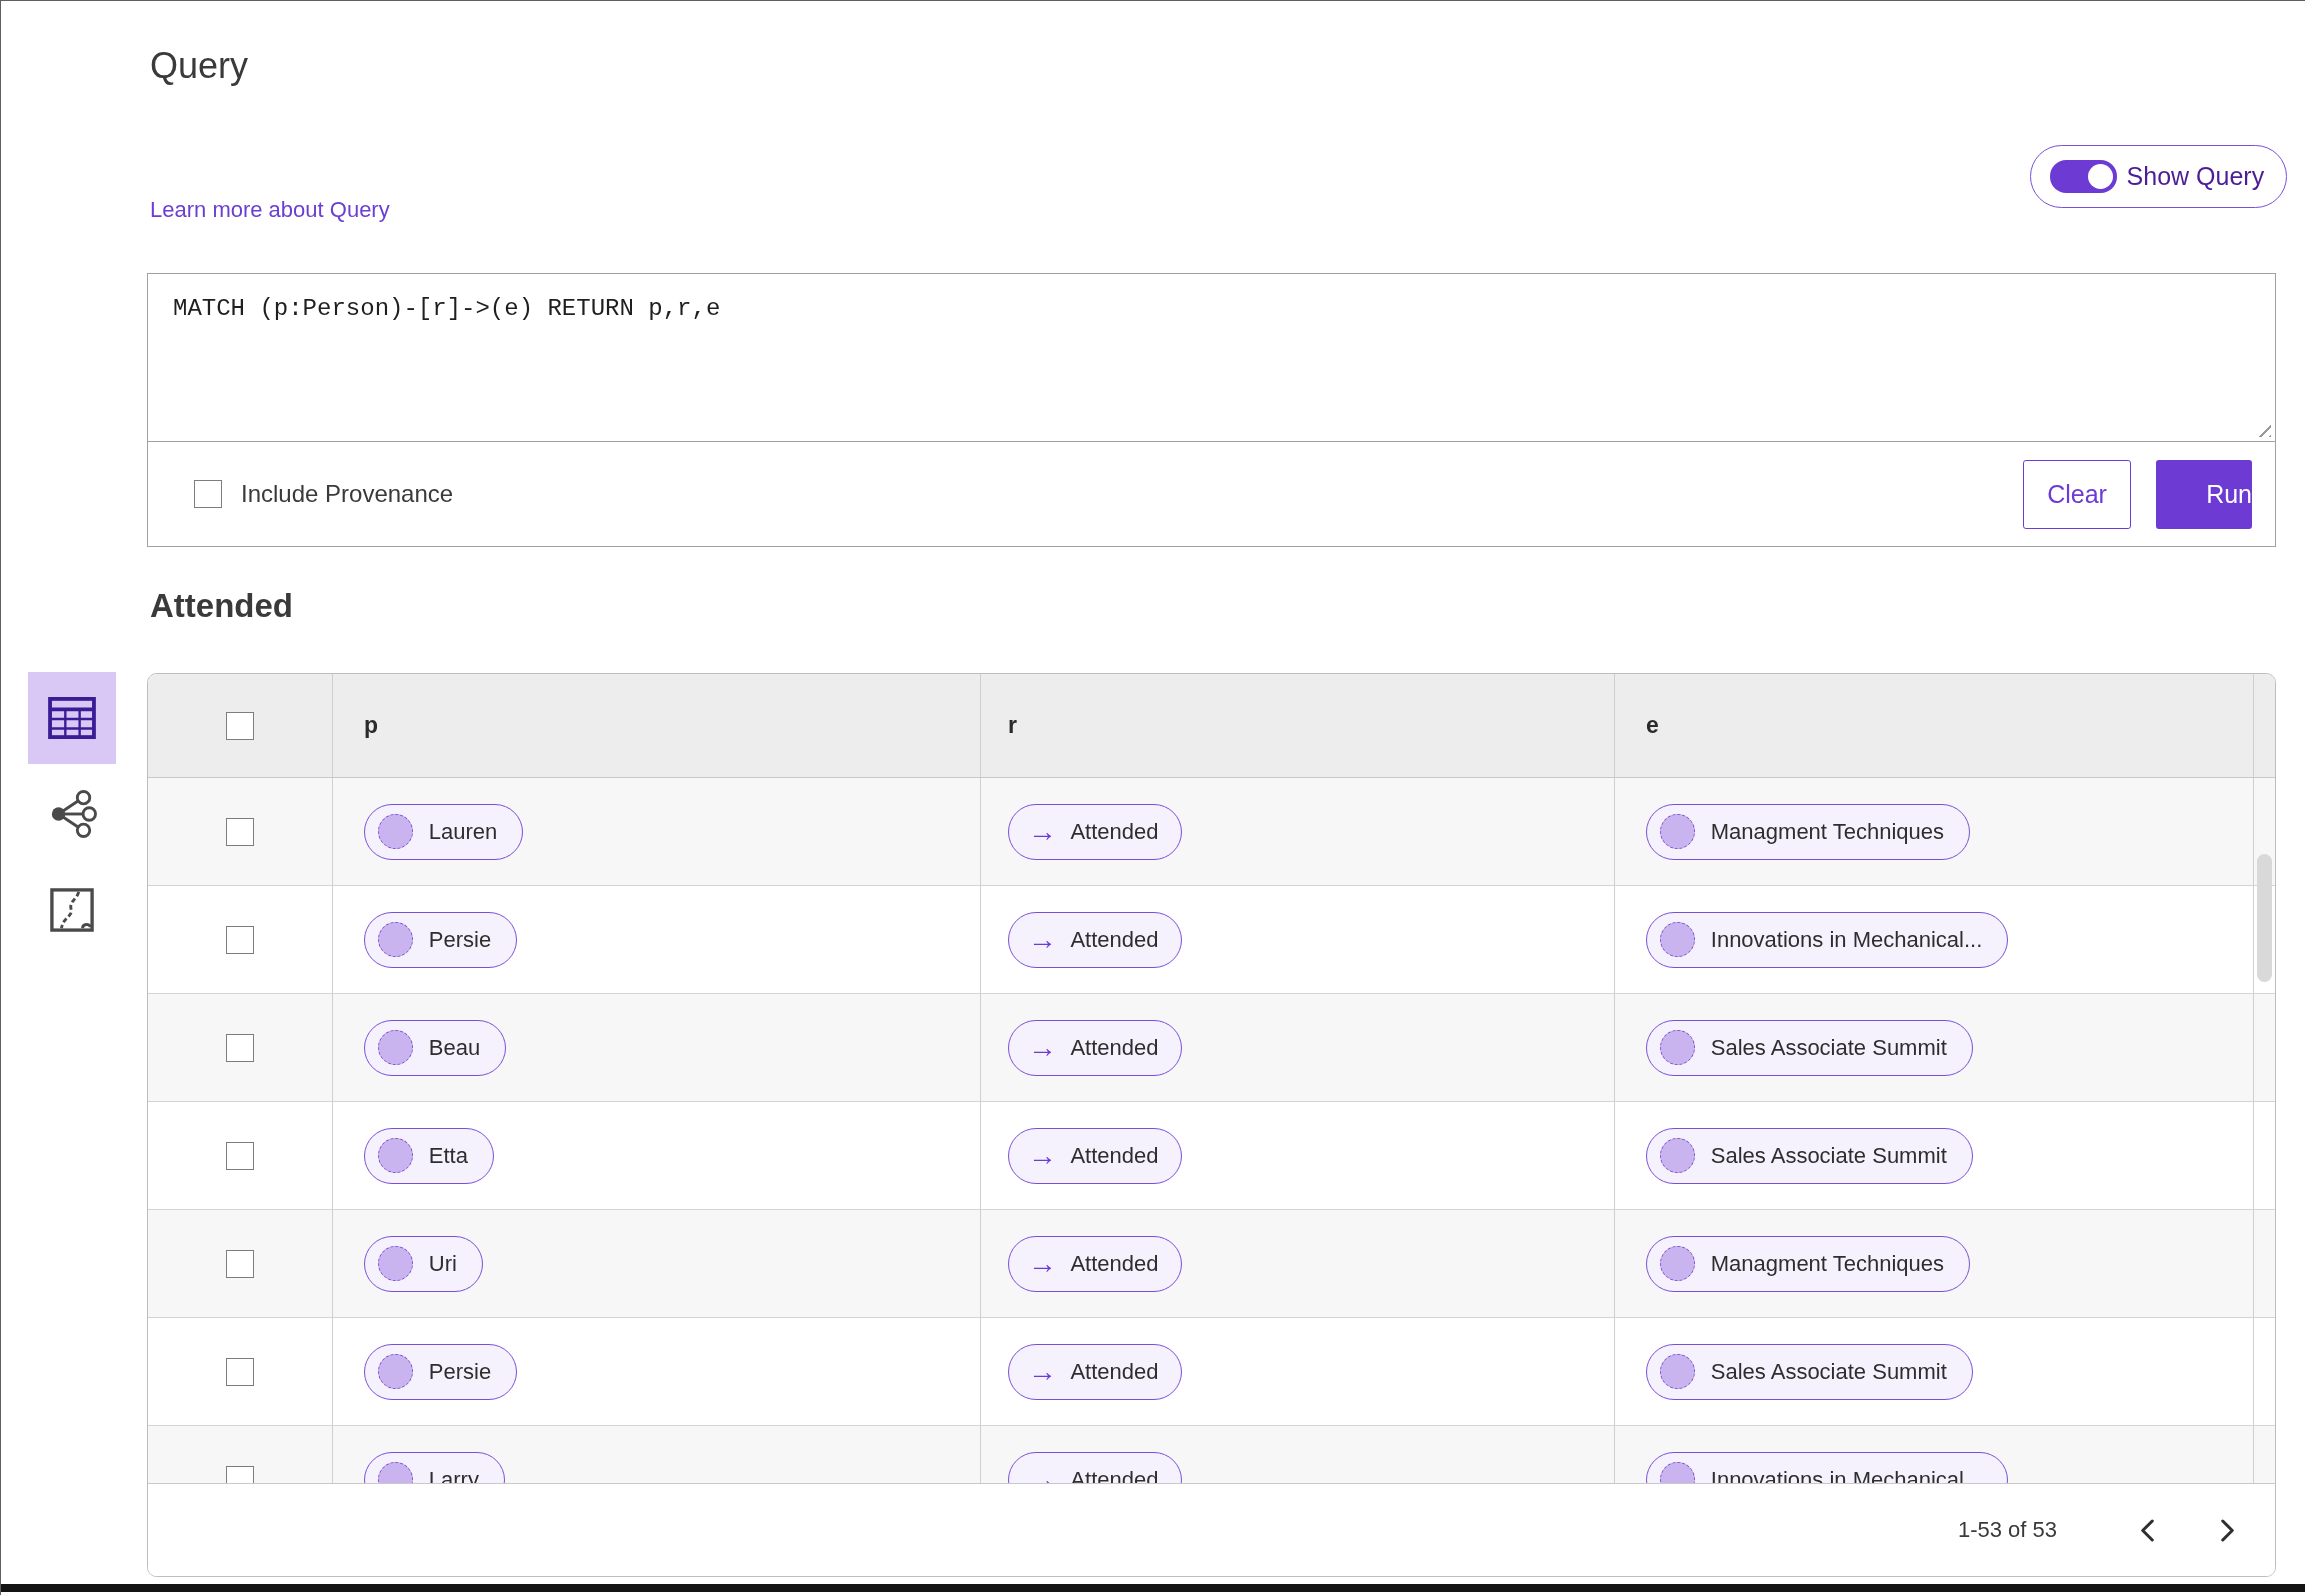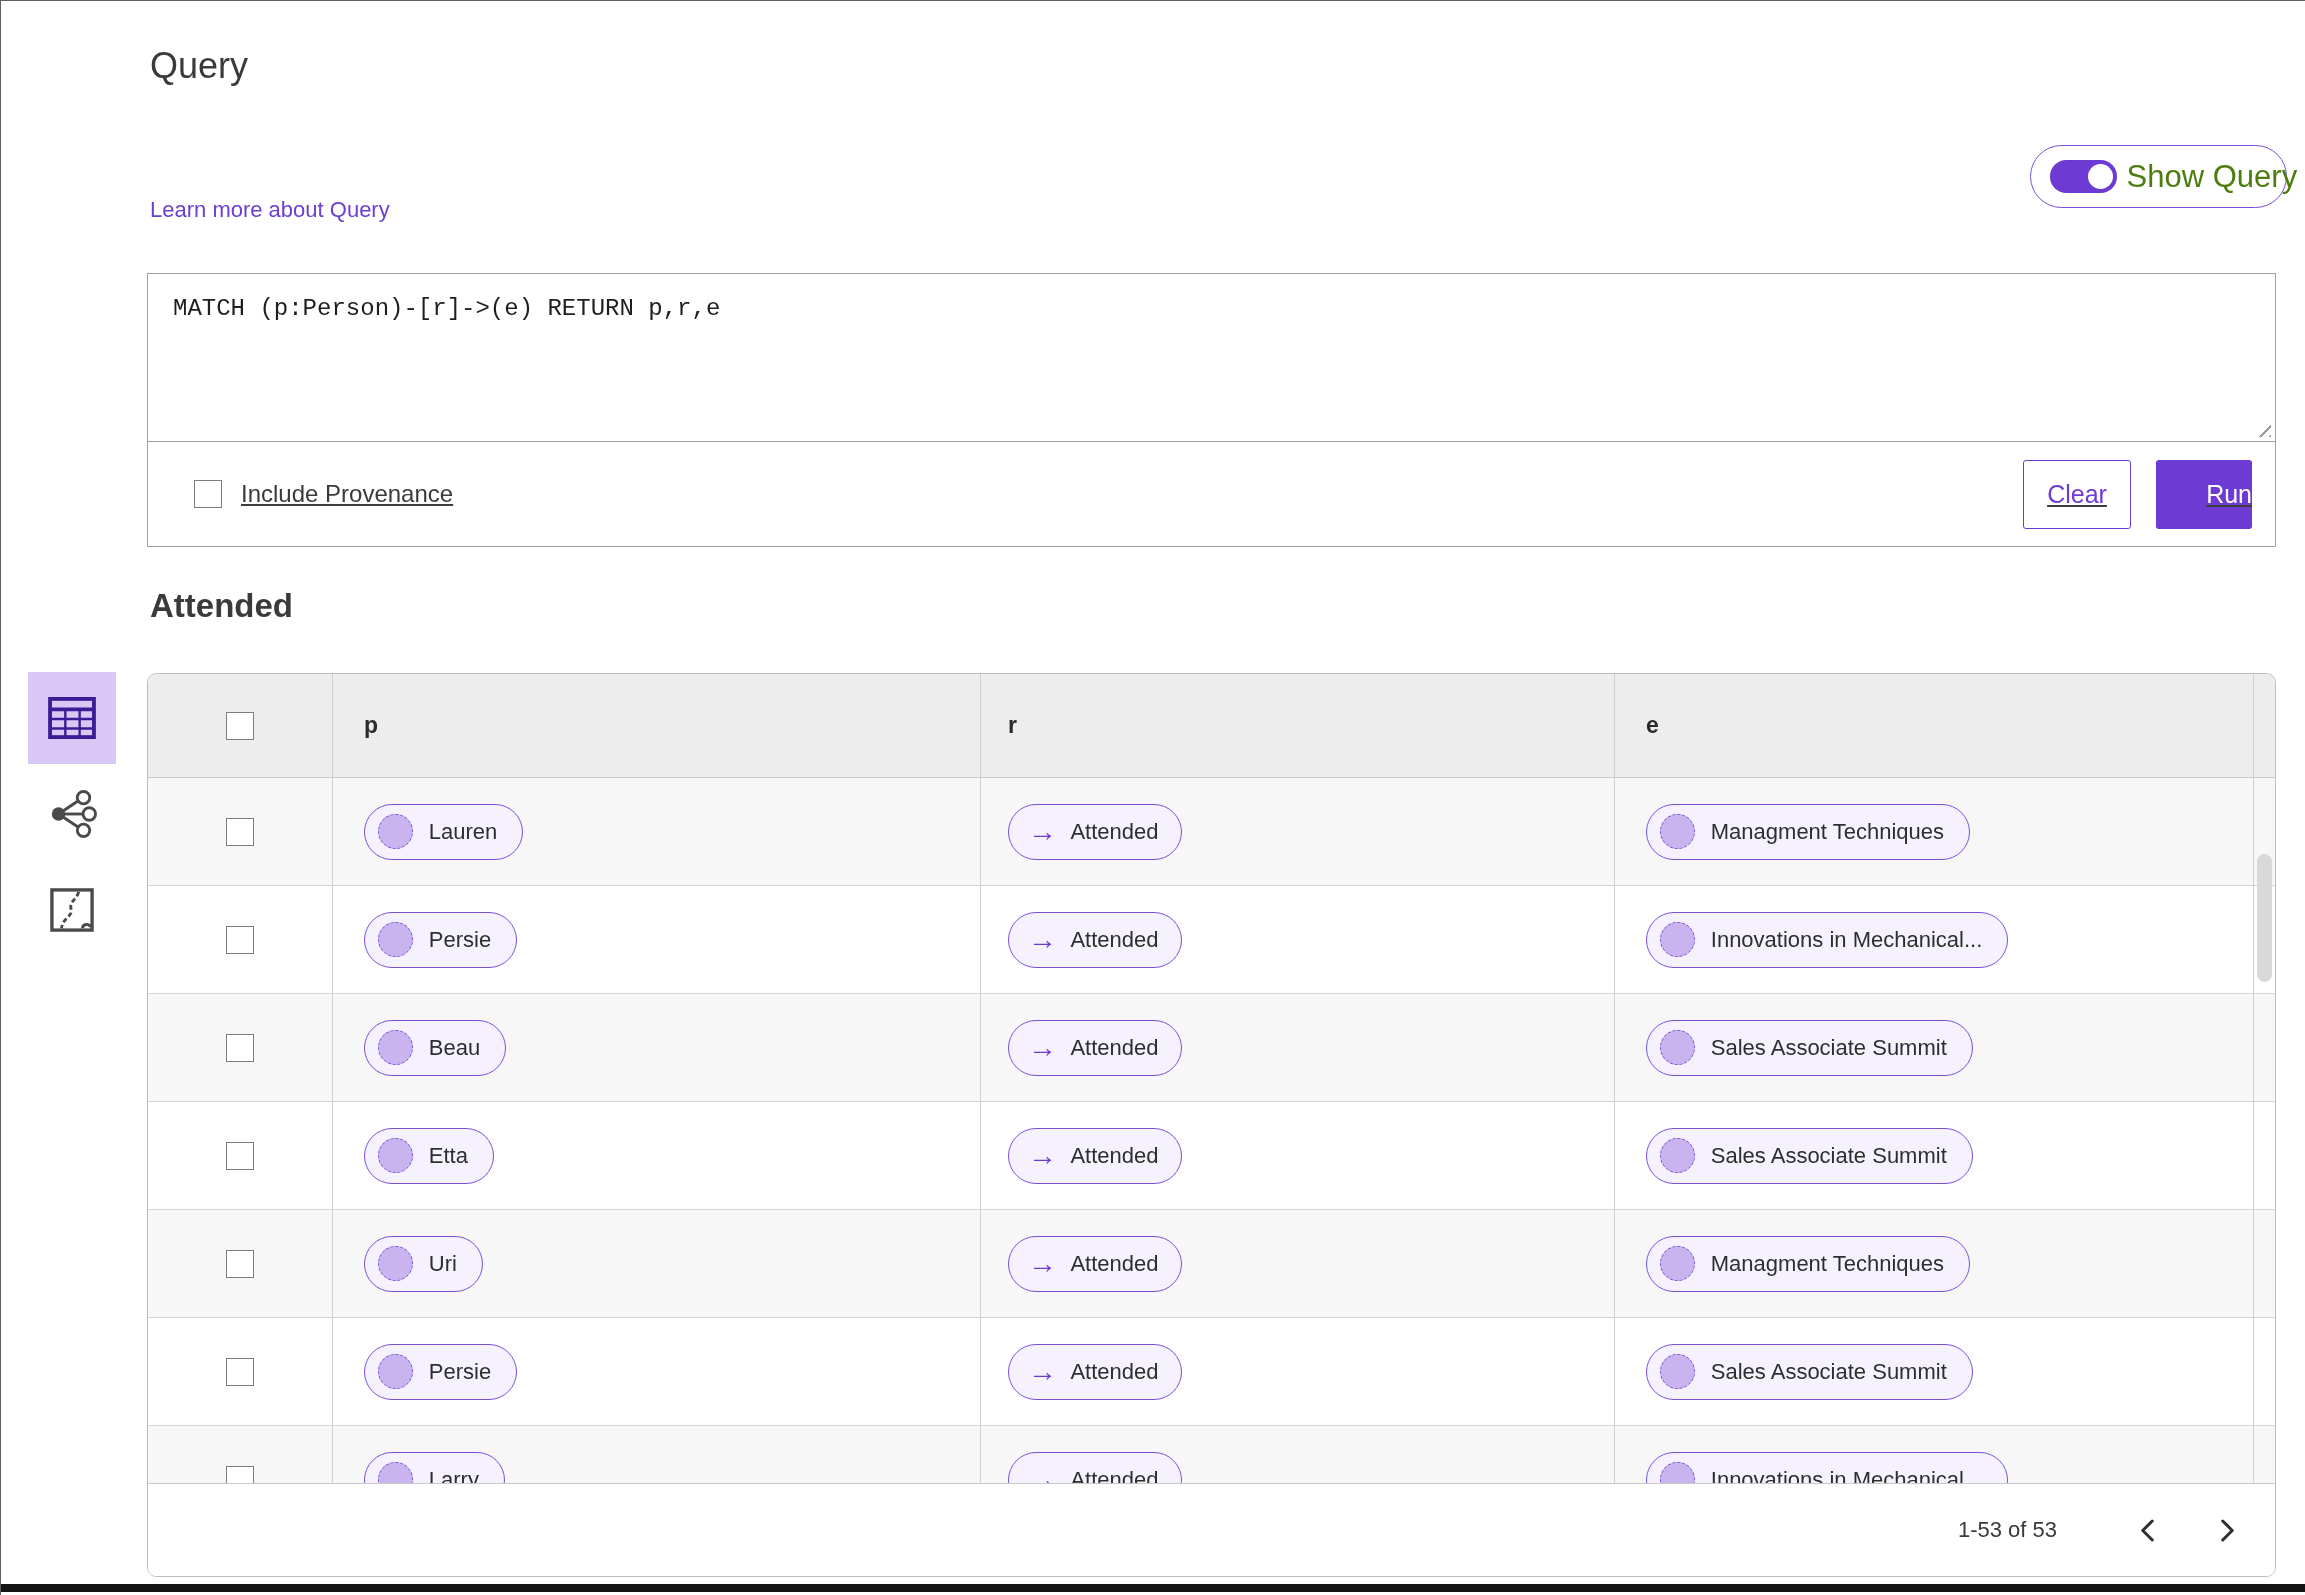--- a/index.html
+++ b/index.html
@@ -19,37 +19,37 @@
   .page-desc  { position:absolute; left:149px; top:133px; font-size:22px; color:#404040; }
   .learn-link { position:absolute; left:149px; top:196px; font-size:22px; color:#6b3fd1; cursor:pointer; }
 
   .show-query-btn {
     position:absolute; left:2029px; top:144px; width:257px; height:63px;
     border:1.9px solid #7a4fd8; border-radius:32px; background:#fff;
     display:flex; align-items:center; padding:0 19px; gap:9.6px; cursor:pointer;
   }
   .toggle-track { width:67px; height:33px; border-radius:16.3px; background:#6d3bd4; position:relative; flex:0 0 auto; }
   .toggle-knob  { position:absolute; right:3.8px; top:3.8px; width:25px; height:25px; border-radius:50%; background:#fff; }
-  .show-query-label { font-size:31px; color:#4d7c0f; white-space:nowrap; }
+  .show-query-label { font-size:25px; color:#4c1d95; white-space:nowrap; }
 
   .query-panel {
     position:absolute; left:146px; top:272px; width:2129px; height:274px;
     border:1px solid #a0a0a0; background:#fff; display:flex; flex-direction:column;
   }
   .query-editor {
     height:168px; border-bottom:1px solid #a0a0a0; padding:21px 25px;
     font-family:"Liberation Mono","DejaVu Sans Mono",monospace; font-size:24px; color:#1f1f1f;
     position:relative; white-space:pre;
   }
   .resize-handle {
     position:absolute; right:3.8px; bottom:3.8px; width:17.3px; height:17.3px;
     background: repeating-linear-gradient(315deg, #9a9a9a 0 1.9px, transparent 1.9px 6.7px);
     clip-path: polygon(100% 0, 100% 100%, 0 100%);
   }
-  .query-controls { flex:1; display:flex; align-items:center; padding:0 23px 0 46px;text-decoration:underline; }
+  .query-controls { flex:1; display:flex; align-items:center; padding:0 23px 0 46px; }
   .checkbox {
     display:inline-block; width:28px; height:28px; background:#fff;
     border:1.9px solid #7d7d7d; cursor:pointer; flex:0 0 auto;
   }
   .provenance-label { font-size:24px; color:#3a3a3a; margin-left:19px; }
   .spacer { flex:1; }
   .btn-clear {
     width:108px; height:69px; background:#fff; border:1.9px solid #6d3bd4; border-radius:2.9px;
     color:#6d3bd4; font-size:25px; font-family:inherit; cursor:pointer;
   }

